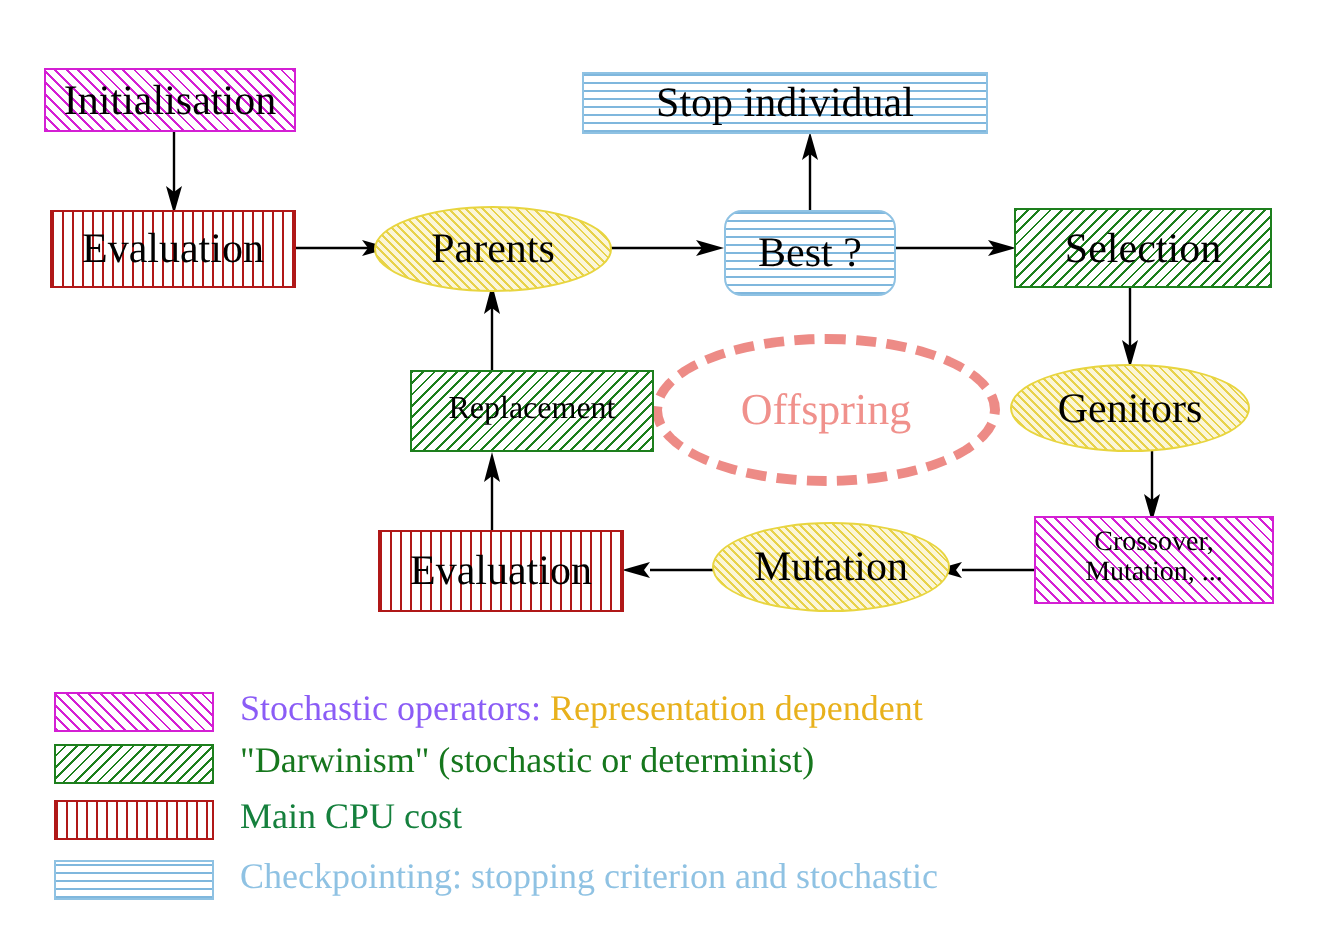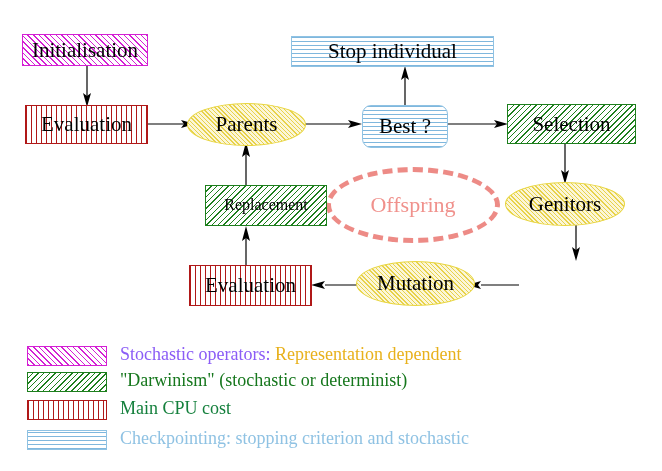--- a/index.html
+++ b/index.html
@@ -181,20 +181,24 @@
   </div>
 
   <div class="node box h-red" style="left:189px;top:265px;width:123px;height:41px;">
     <span class="lbl" style="font-size:21px;">Evaluation</span>
   </div>
 
   <div class="node ell h-yellow" style="left:356px;top:261px;width:119px;height:45px;">
     <span class="lbl" style="font-size:21px;">Mutation</span>
   </div>
 
+  <div class="node box h-magenta" style="left:517px;top:258px;width:120px;height:44px;flex-direction:column;">
+    <span class="lbl" style="font-size:14px;">Crossover,</span>
+    <span class="lbl" style="font-size:14px;">Mutation, ...</span>
+  </div>
 
   <div class="legend">
 
     <div class="lg-row">
       <div class="swatch h-magenta" style="top:10px;"></div>
       <div class="lg-text" style="top:8px;">
         <span class="c-magenta">Stochastic operators:</span>
         <span class="c-gold" style="">Representation dependent</span>
       </div>
     </div>

